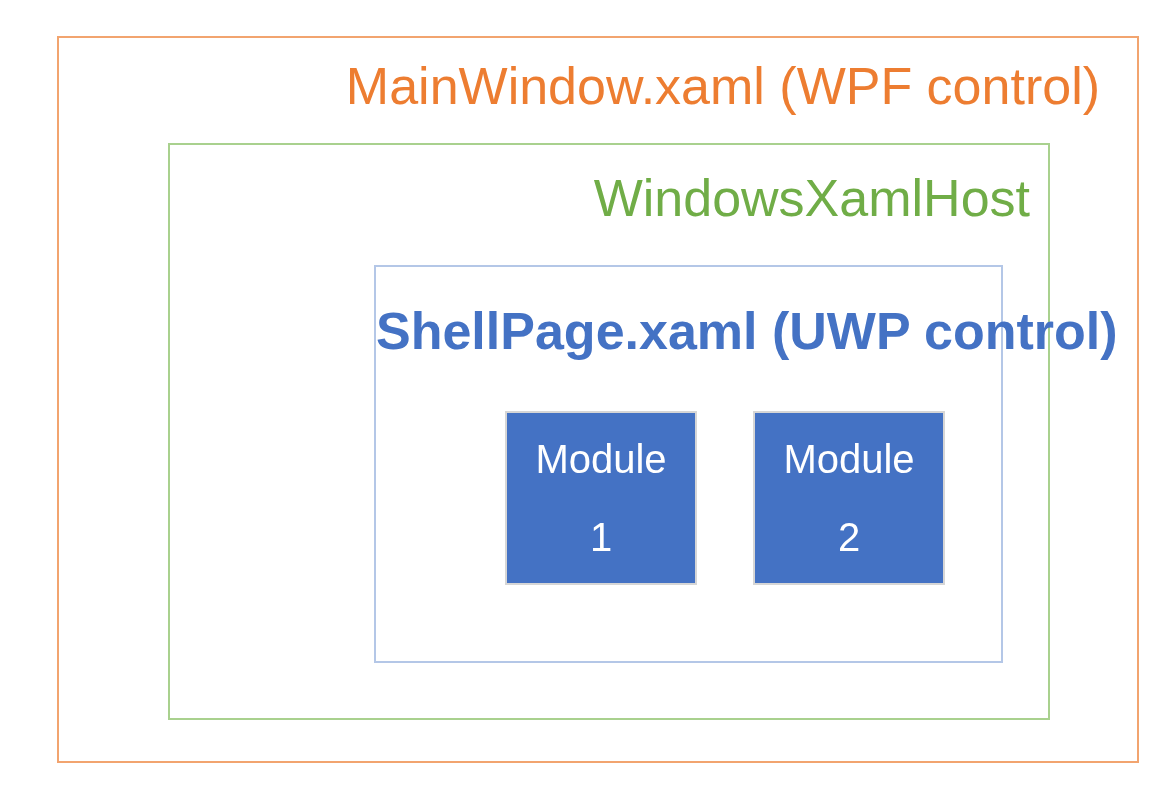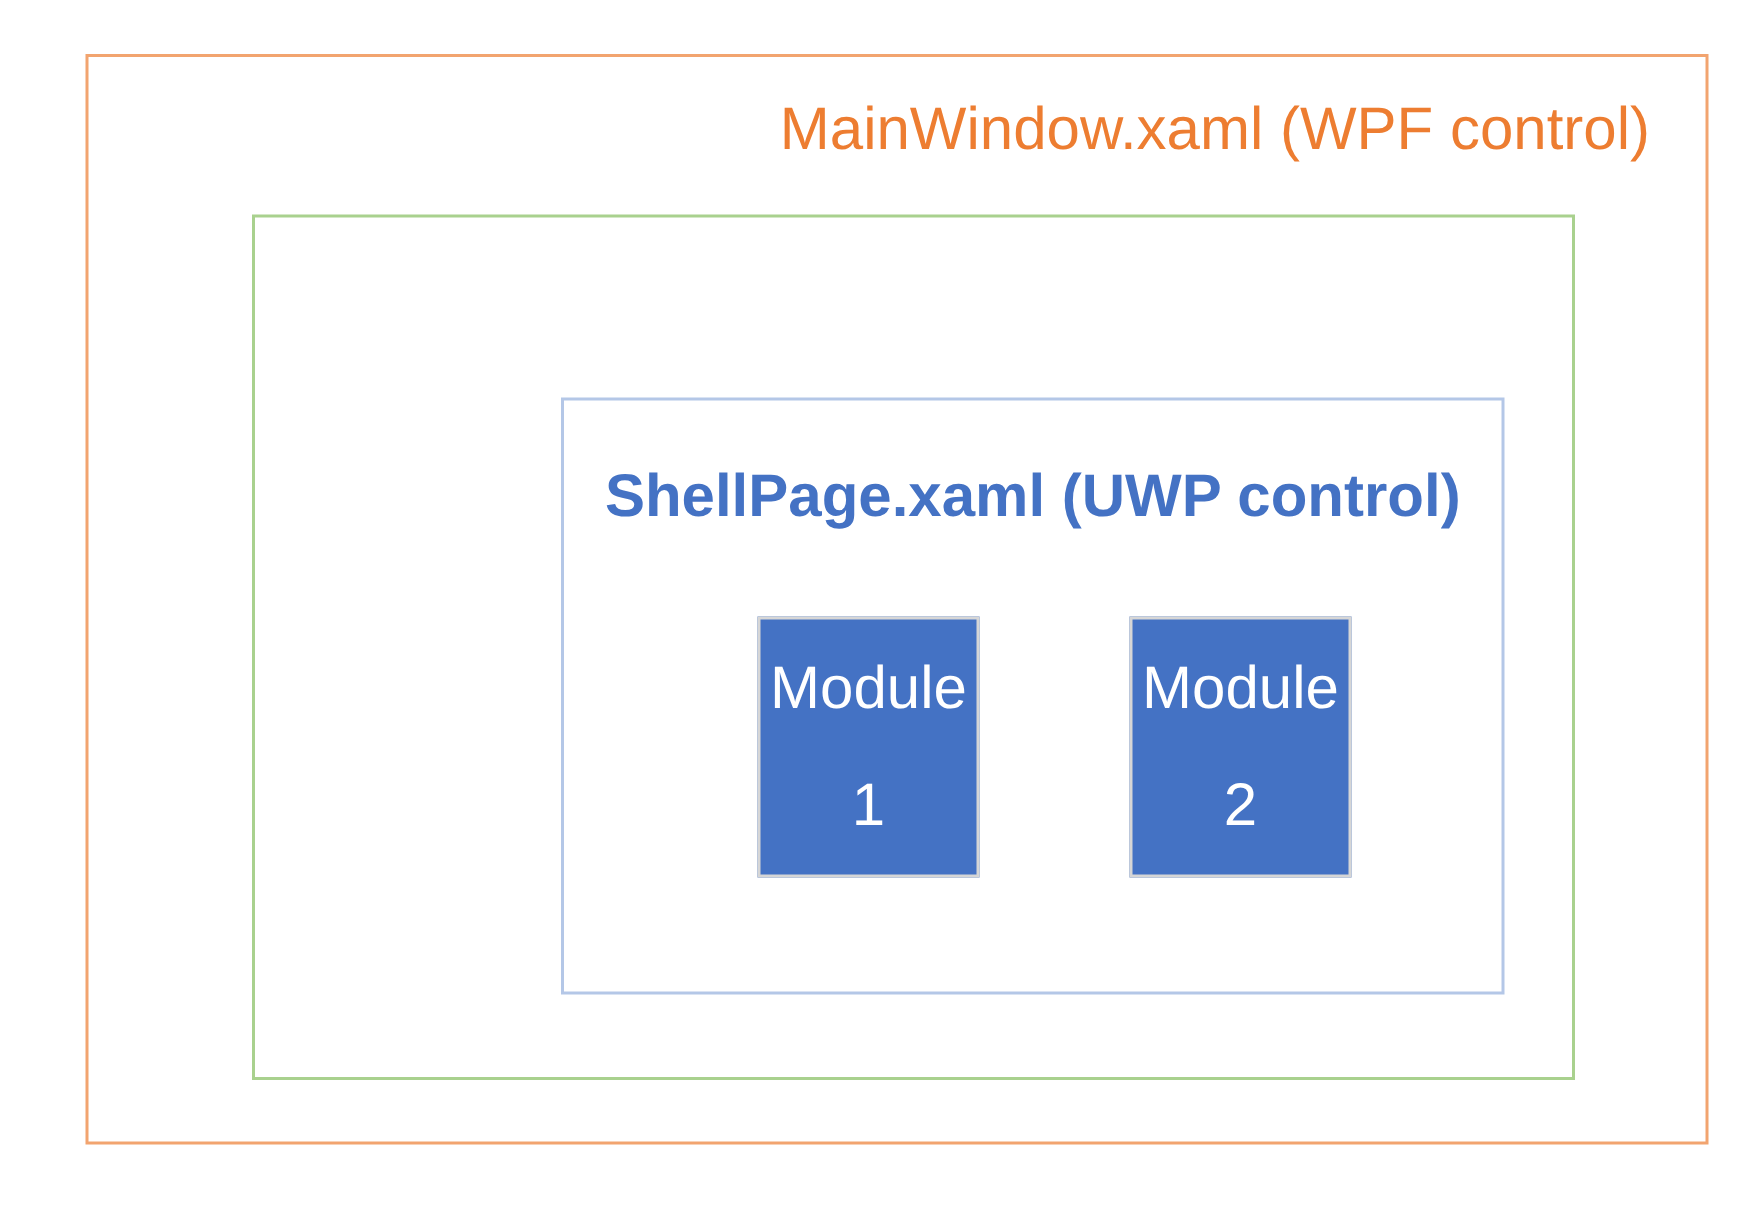--- a/index.html
+++ b/index.html
@@ -36,21 +36,21 @@
   }
   .box-shell {
     left: 204px;
     top: 120px;
     width: 629px;
     height: 398px;
     border: 2px solid var(--shell-border, #B4C7E7);
   }
   .box-title {
     position: absolute;
-    font-size: 40px;
+    font-size: 52px;
     line-height: 48px;
     white-space: nowrap;
   }
   .title-wpf {
     top: 24px;
     right: 37px;
     color: var(--wpf-text, #ED7D31);
   }
   .title-host {
     top: 29px;
@@ -61,21 +61,21 @@
     top: 40px;
     left: 0;
     width: 100%;
     text-align: center;
     color: var(--shell-text, #4472C4);
     font-weight: bold;
   }
   .module {
     position: absolute;
     top: 144px;
-    width: 148px;
+    width: 192px;
     height: 174px;
     box-sizing: border-box;
     background: var(--module-fill, #4472C4);
     border: 2px solid var(--module-border, #D6D6D6);
     display: flex;
     flex-direction: column;
     align-items: center;
     justify-content: center;
     color: var(--module-text, #FFFFFF);
     font-size: 40px;
@@ -88,20 +88,21 @@
 </style>
 </head>
 <body>
 
 <div class="canvas">
 
   <div class="box box-wpf">
     <div class="box-title title-wpf">MainWindow.xaml (WPF control)</div>
 
     <div class="box box-host">
+      <div class="box-title title-host">WindowsXamlHost</div>
 
       <div class="box box-shell">
         <div class="box-title title-shell">ShellPage.xaml (UWP control)</div>
 
         <div class="module module-1">
           <div>Module</div>
           <div>1</div>
         </div>
 
         <div class="module module-2">

